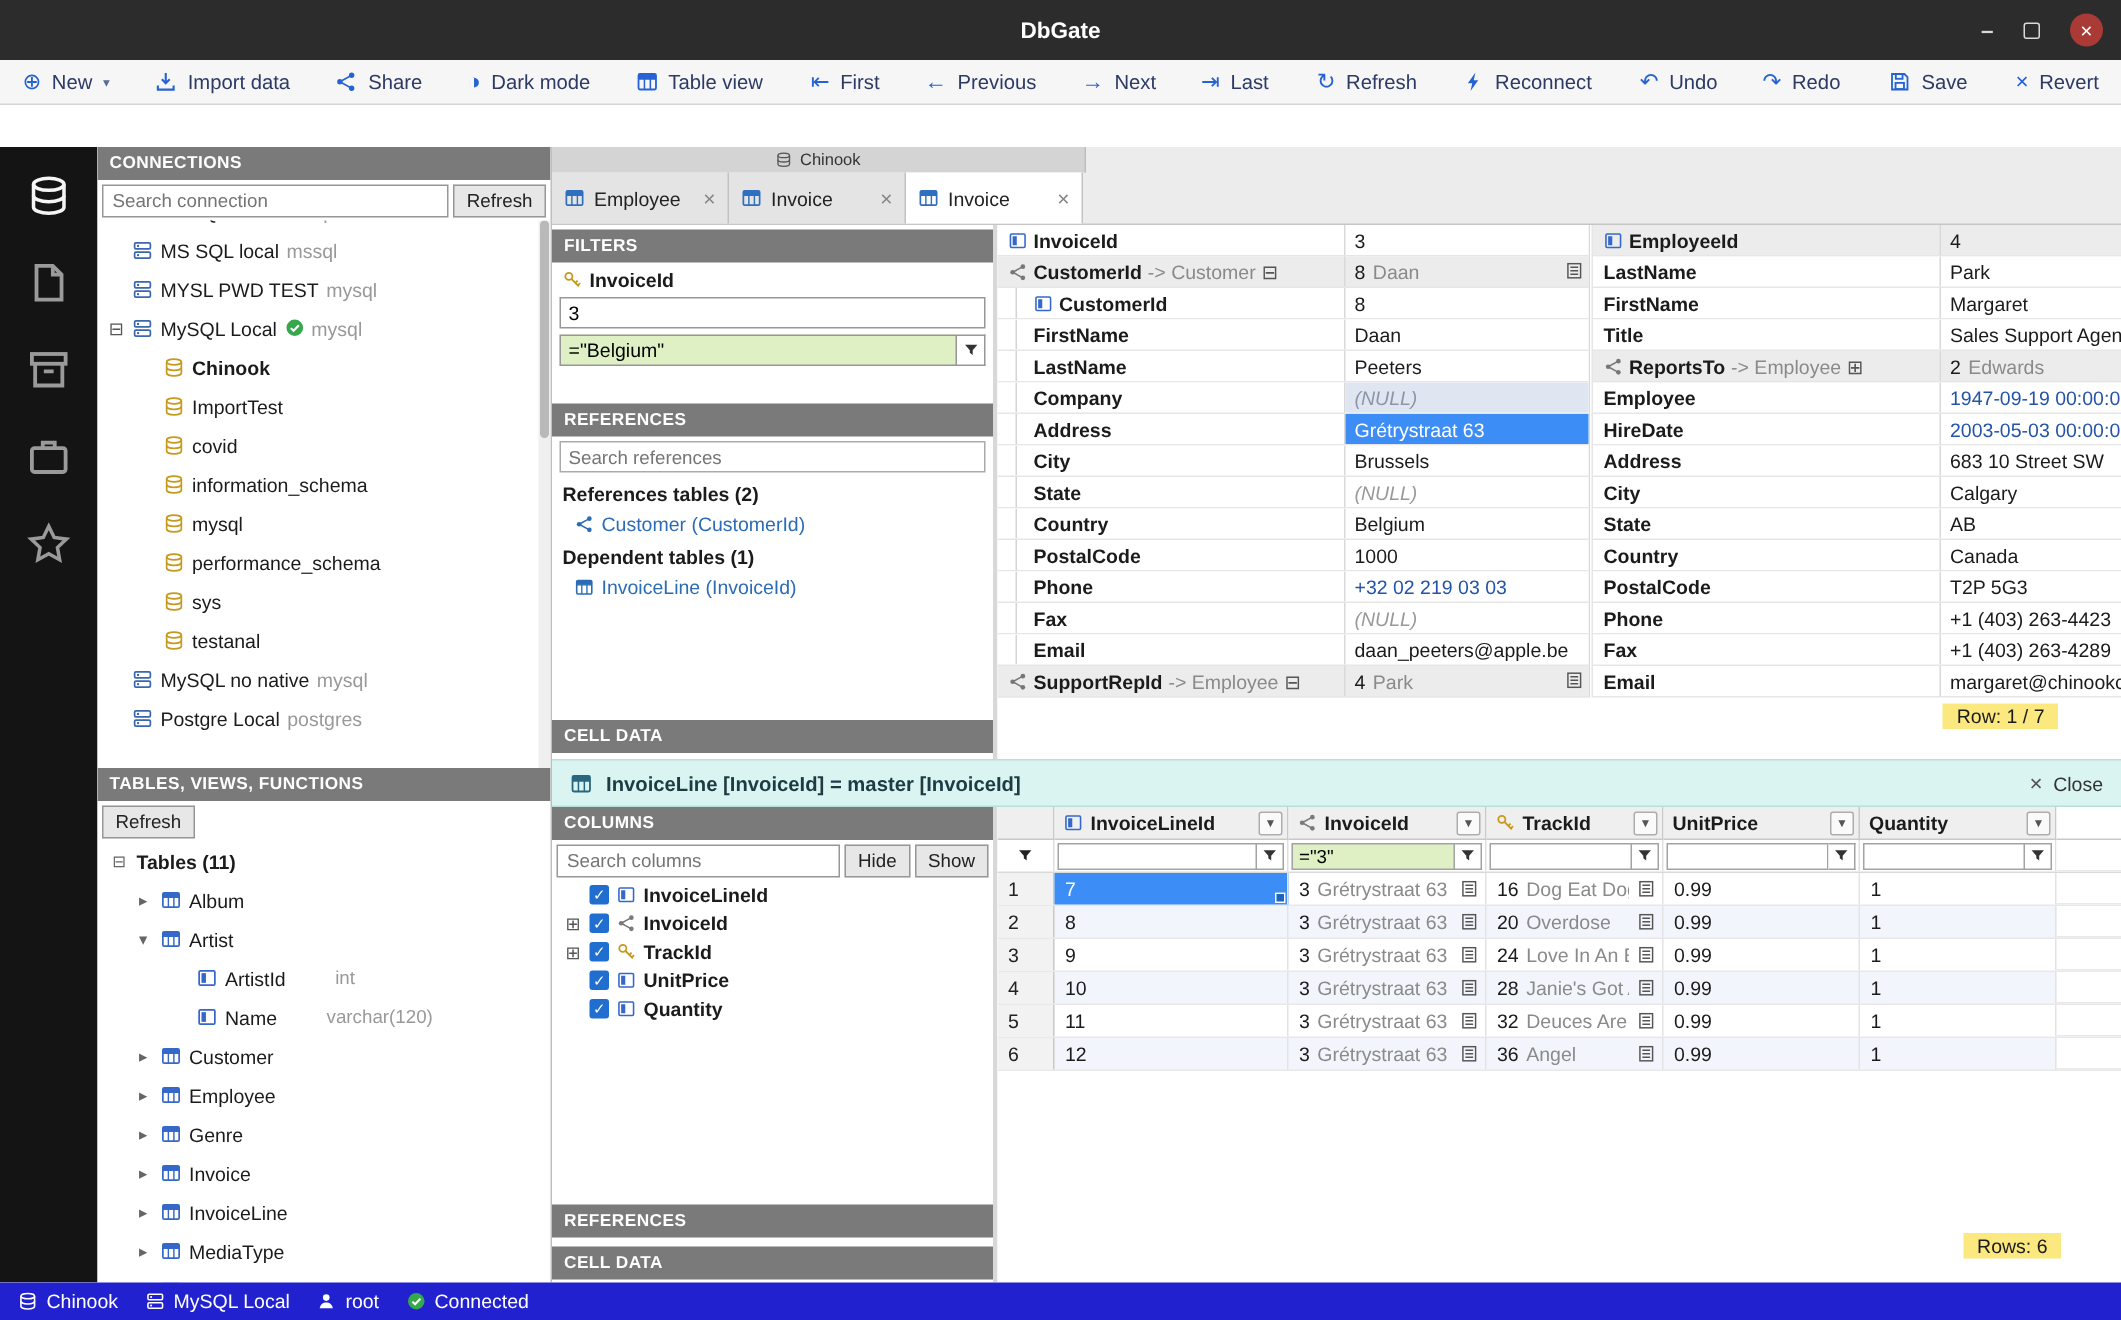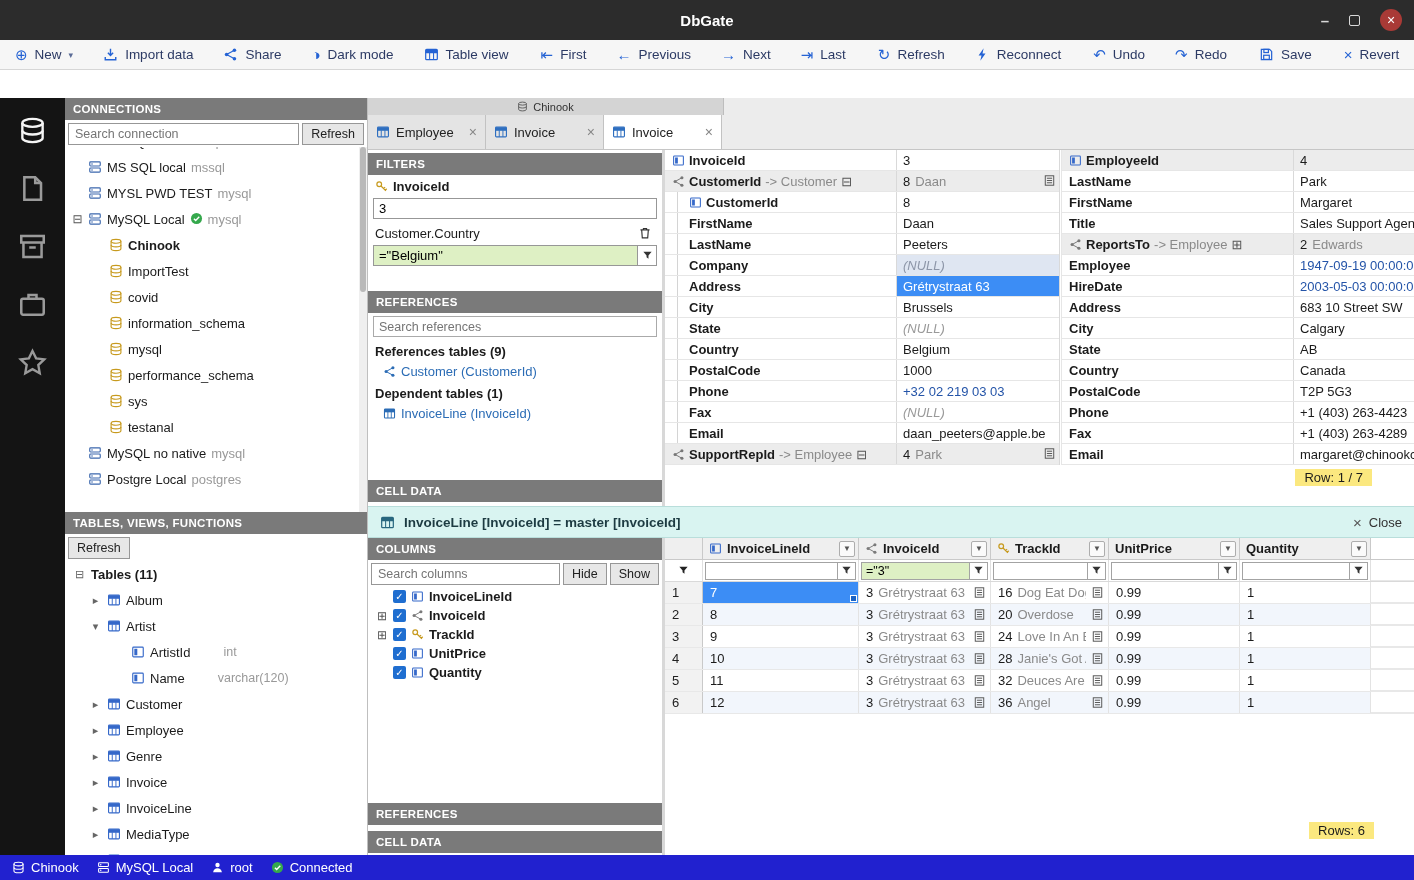--- a/index.html
+++ b/index.html
@@ -691,41 +691,33 @@
           <div class="phead mt3">FILTERS</div>
           <div class="flrow">
             <svg class="ic c-key" viewBox="0 0 16 16">
                 <use href="#i-key"></use>
               </svg>
             <span class="b">InvoiceId</span>
           </div>
           <div class="firow">
             <input value="3" style="">
           </div>
-          <div class="flrow">
-            <span>Customer.Country</span>
-            <button class="trashbtn">
-                <svg class="ic" viewBox="0 0 16 16">
-                  <use href="#i-trash"></use>
-                </svg>
-              </button>
-          </div>
           <div class="firow">
             <input class="green" value="=&quot;Belgium&quot;" style="">
             <span class="funbtn">
                 <svg class="ic" viewBox="0 0 16 16">
                   <use href="#i-funnel"></use>
                 </svg>
               </span>
           </div>
           <div class="phead mt22">REFERENCES</div>
           <div class="srow2">
             <input placeholder="Search references" style="">
           </div>
-          <div class="rgtitle">References tables (9)</div>
+          <div class="rgtitle">References tables (2)</div>
           <div class="rglink">
             <svg class="ic" viewBox="0 0 16 16">
                 <use href="#i-fk"></use>
               </svg>
             <span>Customer (CustomerId)</span>
           </div>
           <div class="rgtitle">Dependent tables (1)</div>
           <div class="rglink">
             <svg class="ic" viewBox="0 0 16 16">
                 <use href="#i-table"></use>

